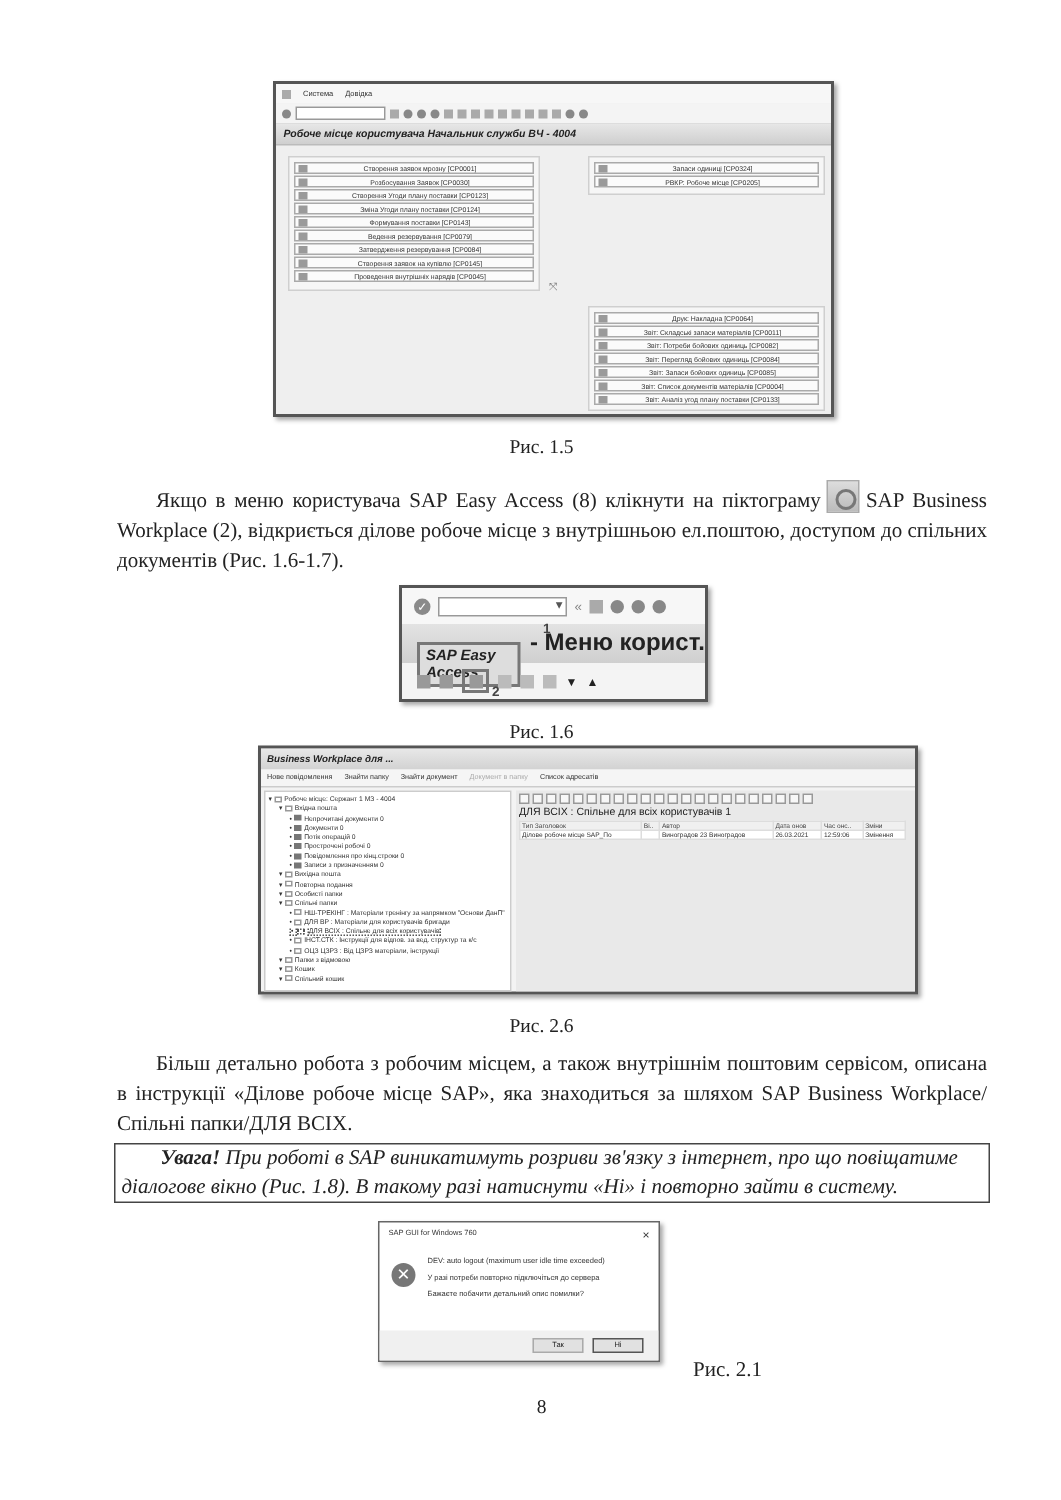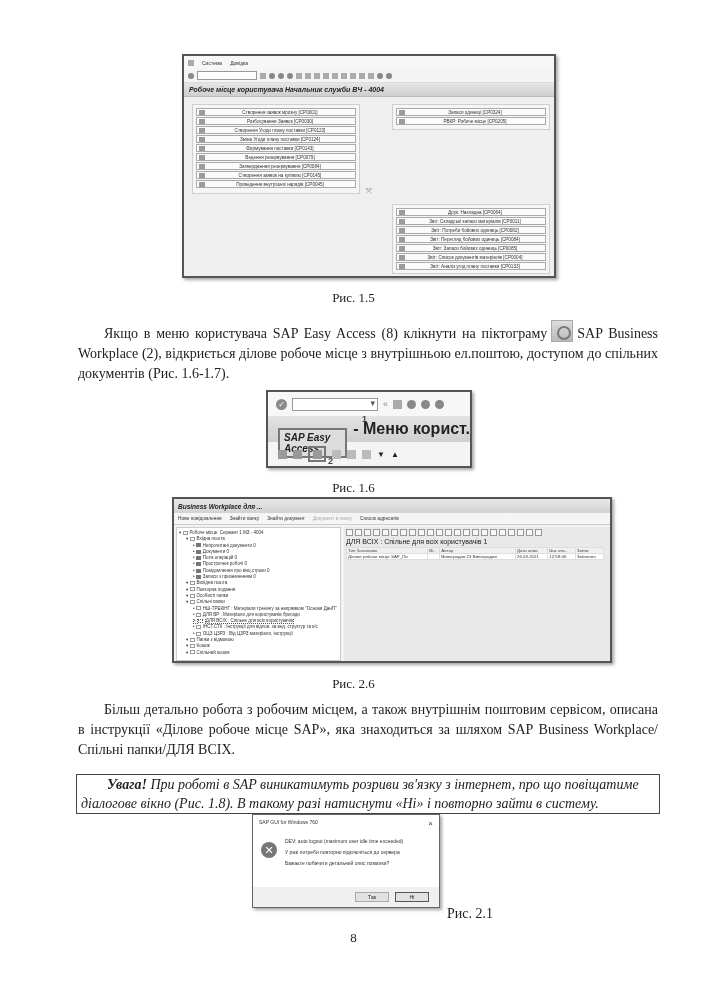--- a/index.html
+++ b/index.html
@@ -17,21 +17,21 @@
   .tbicon { width: 6px; height: 6px; border-radius: 50%; background: #888; display: inline-block; }
   .tbsq { width: 6px; height: 6px; background: #aaa; display: inline-block; }
   #fig15 .titlebar { height: 14px; background: linear-gradient(#e6e6e6, #cfcfcf); font-size: 7px; font-weight: bold; font-style: italic; padding-left: 5px; display: flex; align-items: center; color: #222; border-bottom: 1px solid #bbb; }
   .panel { position: absolute; border: 1px solid #cfcfcf; background: #f6f6f6; }
   .btnlist { display: flex; flex-direction: column; gap: 1px; padding: 3px; }
   .sapbtn { height: 8px; background: #fbfbfb; border: 1px solid #aaa; font-size: 4.6px; display: flex; align-items: center; position: relative; color: #333; }
   .sapbtn .ico { width: 6px; height: 5px; background: #9a9a9a; margin-left: 2px; flex: none; }
   .sapbtn .lbl { flex: 1; text-align: center; white-space: nowrap; overflow: hidden; }
   .expand-icon { position: absolute; font-size: 7px; color: #777; }
 
-  .caption { position: absolute; font-size: 13px; text-align: center; color: #222; }
+  .caption { position: absolute; font-size: 13px; text-align: center; color: #222; padding-left: 15px; }
   .para { position: absolute; left: 78px; width: 580px; font-size: 14px; line-height: 20px; text-align: justify; color: #222; }
   .indent { display: inline-block; width: 26px; }
   .inline-icon { display: inline-block; width: 22px; height: 22px; background: linear-gradient(#ddd, #bbb); border: 1px solid #aaa; vertical-align: -4px; margin: 0 4px; position: relative; }
   .inline-icon::after { content: ""; position: absolute; left: 5px; top: 5px; width: 10px; height: 10px; border-radius: 50%; border: 2px solid #777; }
 
   
   #fig16 { left: 266px; top: 390px; width: 206px; height: 78px; background: #f4f4f4; }
   #fig16 .row1 { height: 24px; display: flex; align-items: center; gap: 5px; padding-left: 8px; background: #f7f7f7; }
   .okbtn { width: 11px; height: 11px; border-radius: 50%; background: #8a8a8a; color: #fff; font-size: 8px; line-height: 11px; text-align: center; }
   .cmdfield { width: 86px; height: 13px; border: 1px solid #999; background: #fff; position: relative; }
@@ -56,21 +56,21 @@
   .tree .fd { display: inline-block; width: 5px; height: 4px; border: 1px solid #999; margin-right: 2px; vertical-align: middle; }
   .rightpane { position: absolute; left: 170px; top: 28px; width: 266px; height: 134px; background: #e9e9e9; }
   .rp-tools { height: 11px; display: flex; gap: 2px; padding: 2px; }
   .rp-tools .sq { width: 7px; height: 7px; border: 1px solid #999; background: #f7f7f7; }
   .rp-title { font-size: 7px; padding-left: 2px; color: #222; }
   .rp-table { font-size: 4.4px; margin: 2px; background: #fff; width: 258px; border-collapse: collapse; }
   .rp-table th { text-align: left; font-weight: normal; background: #f0f0f0; border: 1px solid #ddd; padding: 0 1px; color: #444; }
   .rp-table td { border: 1px solid #ddd; padding: 0 1px; white-space: nowrap; color: #333; }
 
   
-  .note { position: absolute; left: 76px; top: 762px; width: 584px; height: 40px; border: 1px solid #444; font-size: 14px; line-height: 19px; font-style: italic; padding: 0 4px; color: #222; margin-top: 12px; }
+  .note { position: absolute; left: 76px; top: 762px; width: 584px; height: 40px; border: 1px solid #444; font-size: 14px; line-height: 19px; font-style: italic; padding: 0 4px; color: #222; }
 
   
   #fig18 { left: 252px; top: 814px; width: 188px; height: 94px; background: #fff; border: 1.5px solid #666; }
   .dlg-title { font-size: 5px; padding: 4px 6px; color: #333; display: flex; justify-content: space-between; }
   .dlg-body { display: flex; padding: 4px 8px; gap: 8px; }
   .err-icon { width: 16px; height: 16px; border-radius: 50%; background: #777; color: #fff; font-size: 11px; text-align: center; line-height: 16px; flex: none; margin-top: 6px; }
   .dlg-lines { font-size: 5px; line-height: 11px; color: #333; }
   .dlg-foot { position: absolute; left: 0; bottom: 0; width: 100%; height: 20px; background: #f0f0f0; display: flex; justify-content: flex-end; align-items: center; gap: 6px; padding-right: 10px; }
   .dlg-btn { width: 34px; height: 10px; border: 1px solid #aaa; background: #e1e1e1; font-size: 5px; text-align: center; line-height: 8px; color: #222; }
   .dlg-btn.def { border: 1.5px solid #555; }

